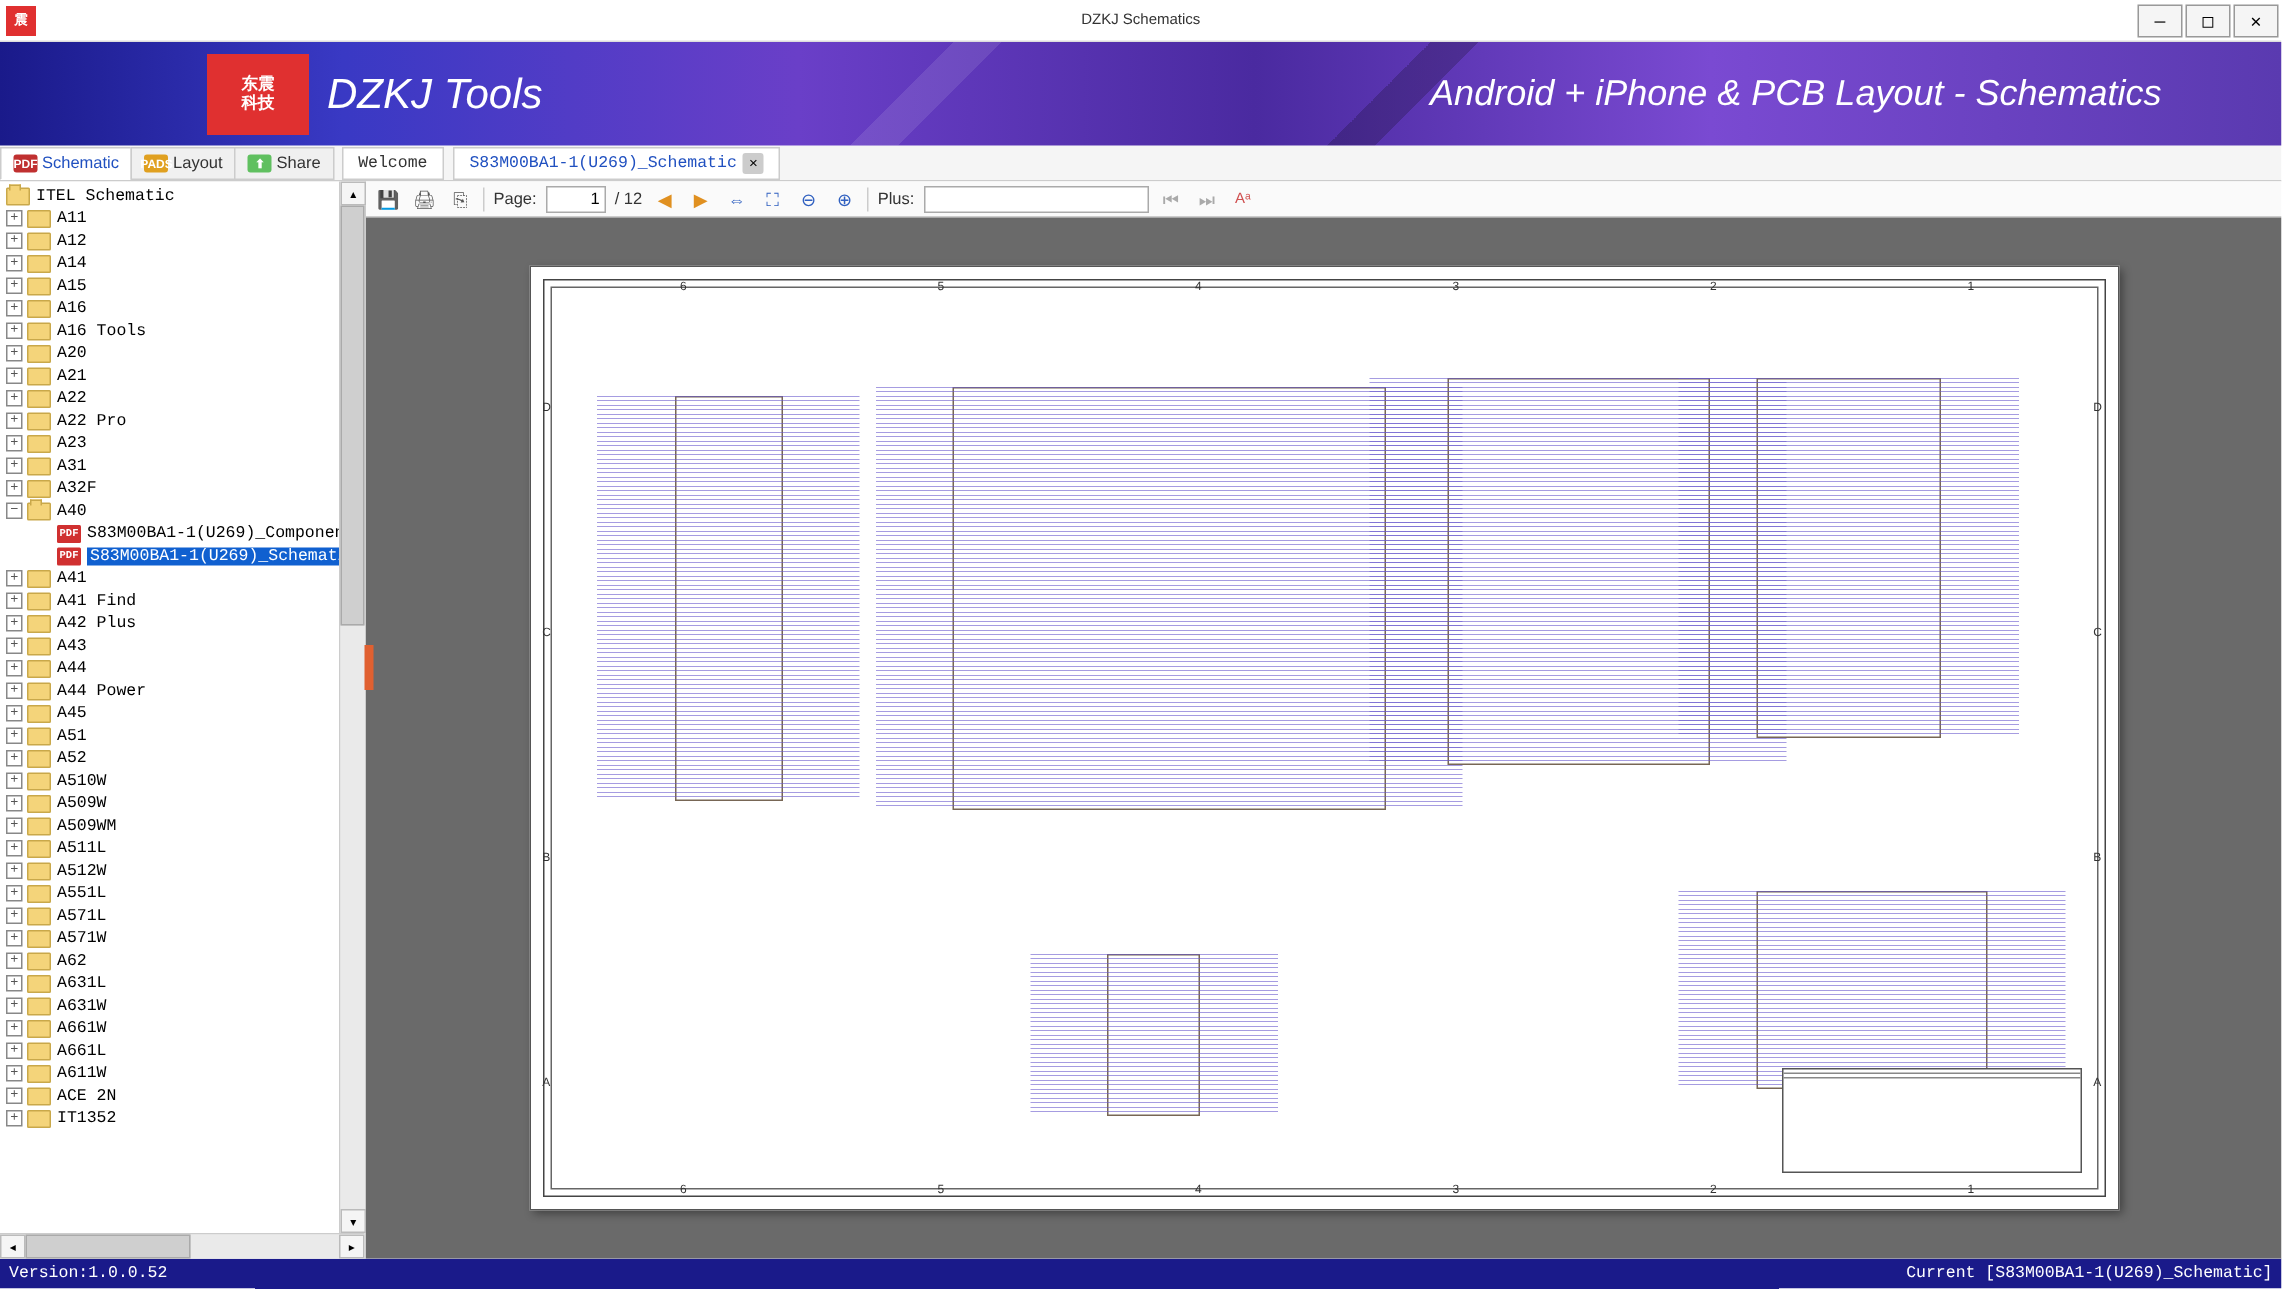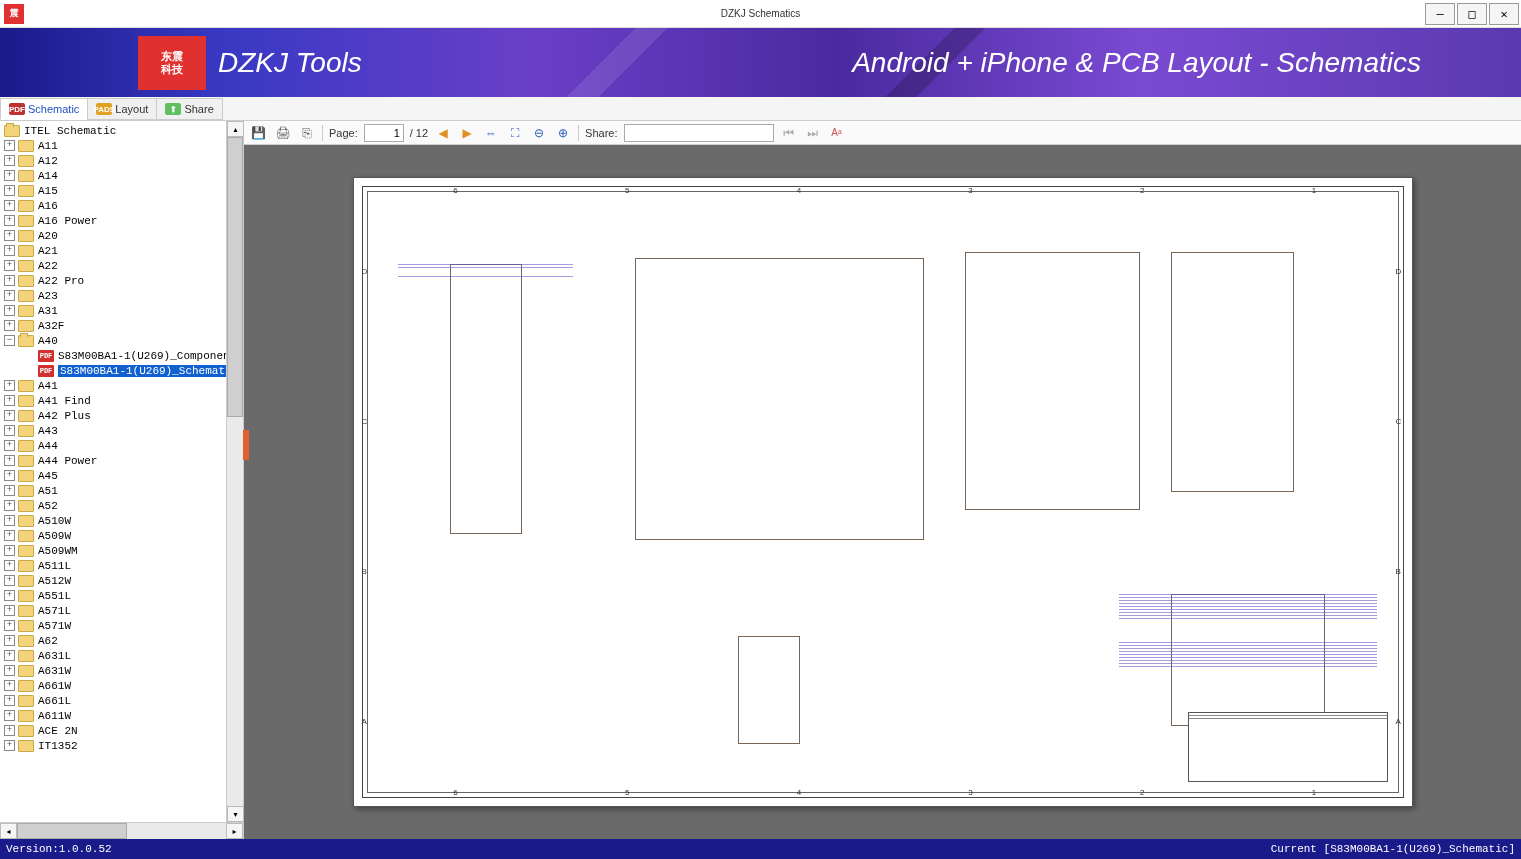--- a/index.html
+++ b/index.html
@@ -8,21 +8,21 @@
 .titlebar { height: 28px; background: #fff; border-bottom: 1px solid #ddd; display: flex; align-items: center; position: relative; }
 .titlebar-icon { width: 20px; height: 20px; margin-left: 4px; background: #e03030; display: flex; align-items: center; justify-content: center; color: #fff; font-size: 9px; font-weight: bold; }
 .titlebar-title { position: absolute; left: 50%; transform: translateX(-50%); color: #333; font-size: 10px; }
 .titlebar-controls { margin-left: auto; display: flex; }
 .titlebar-btn { width: 30px; height: 22px; border: 1px solid #999; margin-right: 2px; display: flex; align-items: center; justify-content: center; cursor: pointer; font-family: monospace; background: #f5f5f5; }
 
 .banner { height: 69px; background: linear-gradient(90deg, #1a1a8a 0%, #3939c4 15%, #6a3fc8 35%, #4a2aa0 55%, #7a4ad2 75%, #5a3ab0 100%); display: flex; align-items: center; position: relative; overflow: hidden; }
 .banner::before { content: ''; position: absolute; left: 0; right: 0; top: 0; bottom: 0; background: linear-gradient(135deg, transparent 40%, rgba(255,255,255,0.1) 40%, rgba(255,255,255,0.1) 42%, transparent 42%), linear-gradient(135deg, transparent 60%, rgba(0,0,0,0.2) 60%, rgba(0,0,0,0.2) 62%, transparent 62%); }
 .logo { width: 68px; height: 54px; background: #e03030; color: #fff; display: flex; flex-direction: column; align-items: center; justify-content: center; margin-left: 138px; font-size: 11px; line-height: 1.1; font-weight: bold; position: relative; z-index: 1; }
 .banner-title { color: #fff; font-size: 28px; font-weight: 300; margin-left: 12px; font-style: italic; position: relative; z-index: 1; }
-.banner-right { color: #fff; font-size: 28px; margin-left: auto; margin-right: 100px; font-style: italic; font-weight: 300; position: relative; z-index: 1; }
+.banner-right { color: #fff; font-size: 24px; margin-left: auto; margin-right: 80px; font-style: italic; font-weight: 300; position: relative; z-index: 1; }
 
 .tabstrip { height: 24px; background: #f5f5f5; display: flex; align-items: flex-end; border-bottom: 1px solid #ccc; }
 .main-tab { height: 22px; padding: 0 8px; display: flex; align-items: center; border: 1px solid #ccc; margin-right: -1px; background: #f0f0f0; cursor: pointer; font-size: 11px; gap: 3px; }
 .main-tab.active { background: #fff; border-bottom: 1px solid #fff; }
 .tab-icon { width: 16px; height: 12px; display: inline-flex; align-items: center; justify-content: center; font-size: 8px; font-weight: bold; color: #fff; border-radius: 2px; }
 .tab-icon.pdf { background: #c03030; }
 .tab-icon.pads { background: #e0a020; }
 .tab-icon.share { background: #60c060; }
 .doc-tab { height: 22px; padding: 0 10px; display: flex; align-items: center; border: 1px solid #ccc; margin-left: 6px; background: #fff; cursor: pointer; font-size: 11px; gap: 4px; }
 .doc-tab.active { background: #fff; }
@@ -101,20 +101,29 @@
       </div>
       <div class="main-tab">
         <span class="tab-icon pads">PADS</span>
         <span style="color:#333">Layout</span>
       </div>
       <div class="main-tab">
         <span class="tab-icon share">⬆</span>
         <span style="color:#333">Share</span>
       </div>
     </div>
+  <div id="doc-tabs" style="display:flex;">
+      <div class="doc-tab">
+        <span style="color:#333;font-family:'Courier New',monospace;">Welcome</span>
+      </div>
+      <div class="doc-tab active">
+        <span style="color:#2050c0;font-family:'Courier New',monospace;">S83M00BA1-1(U269)_Schematic</span>
+        <span class="close-x">×</span>
+      </div>
+    </div>
 </div>
 
 <div class="workspace">
   <div class="sidebar">
     <div class="tree-wrap" id="tree">
         <div class="tree-item" style="padding-left: 4px;">
           <span class="folder-icon open"></span>
           <span class="tree-label">ITEL Schematic</span>
         </div>
         <div class="tree-item level-1">
@@ -138,21 +147,21 @@
           <span class="tree-label">A15</span>
         </div>
         <div class="tree-item level-1">
           <span class="expander">+</span>
           <span class="folder-icon"></span>
           <span class="tree-label">A16</span>
         </div>
         <div class="tree-item level-1">
           <span class="expander">+</span>
           <span class="folder-icon"></span>
-          <span class="tree-label">A16 Power</span>
+          <span class="tree-label">A16 Tools</span>
         </div>
         <div class="tree-item level-1">
           <span class="expander">+</span>
           <span class="folder-icon"></span>
           <span class="tree-label">A20</span>
         </div>
         <div class="tree-item level-1">
           <span class="expander">+</span>
           <span class="folder-icon"></span>
           <span class="tree-label">A21</span>
@@ -347,21 +356,21 @@
       <span class="tb-label">Page:</span>
       <input class="page-input" value="1" style="">
       <span class="tb-label">/ 12</span>
       <span class="tb-btn" style="color:#e09020;">◀</span>
       <span class="tb-btn" style="color:#e09020;">▶</span>
       <span class="tb-btn" style="color:#3060c0;">⇔</span>
       <span class="tb-btn" style="color:#3060c0;">⛶</span>
       <span class="tb-btn" style="color:#3060c0;">⊖</span>
       <span class="tb-btn" style="color:#3060c0;">⊕</span>
       <span class="tb-sep"></span>
-      <span class="tb-label">Share:</span>
+      <span class="tb-label">Plus:</span>
       <input class="find-input" style="">
       <span class="tb-btn" style="color:#aaa;">⏮</span>
       <span class="tb-btn" style="color:#aaa;">⏭</span>
       <span class="tb-btn" style="color:#d05050;font-size:10px;">Aᵃ</span>
     </div>
     <div class="canvas">
       <div class="page-sheet">
         <div class="schematic-frame">
           <div class="schematic-frame-inner" id="schem">
               <div class="col-mark" style="left: 8.33333%; top: -6px;">6</div>

